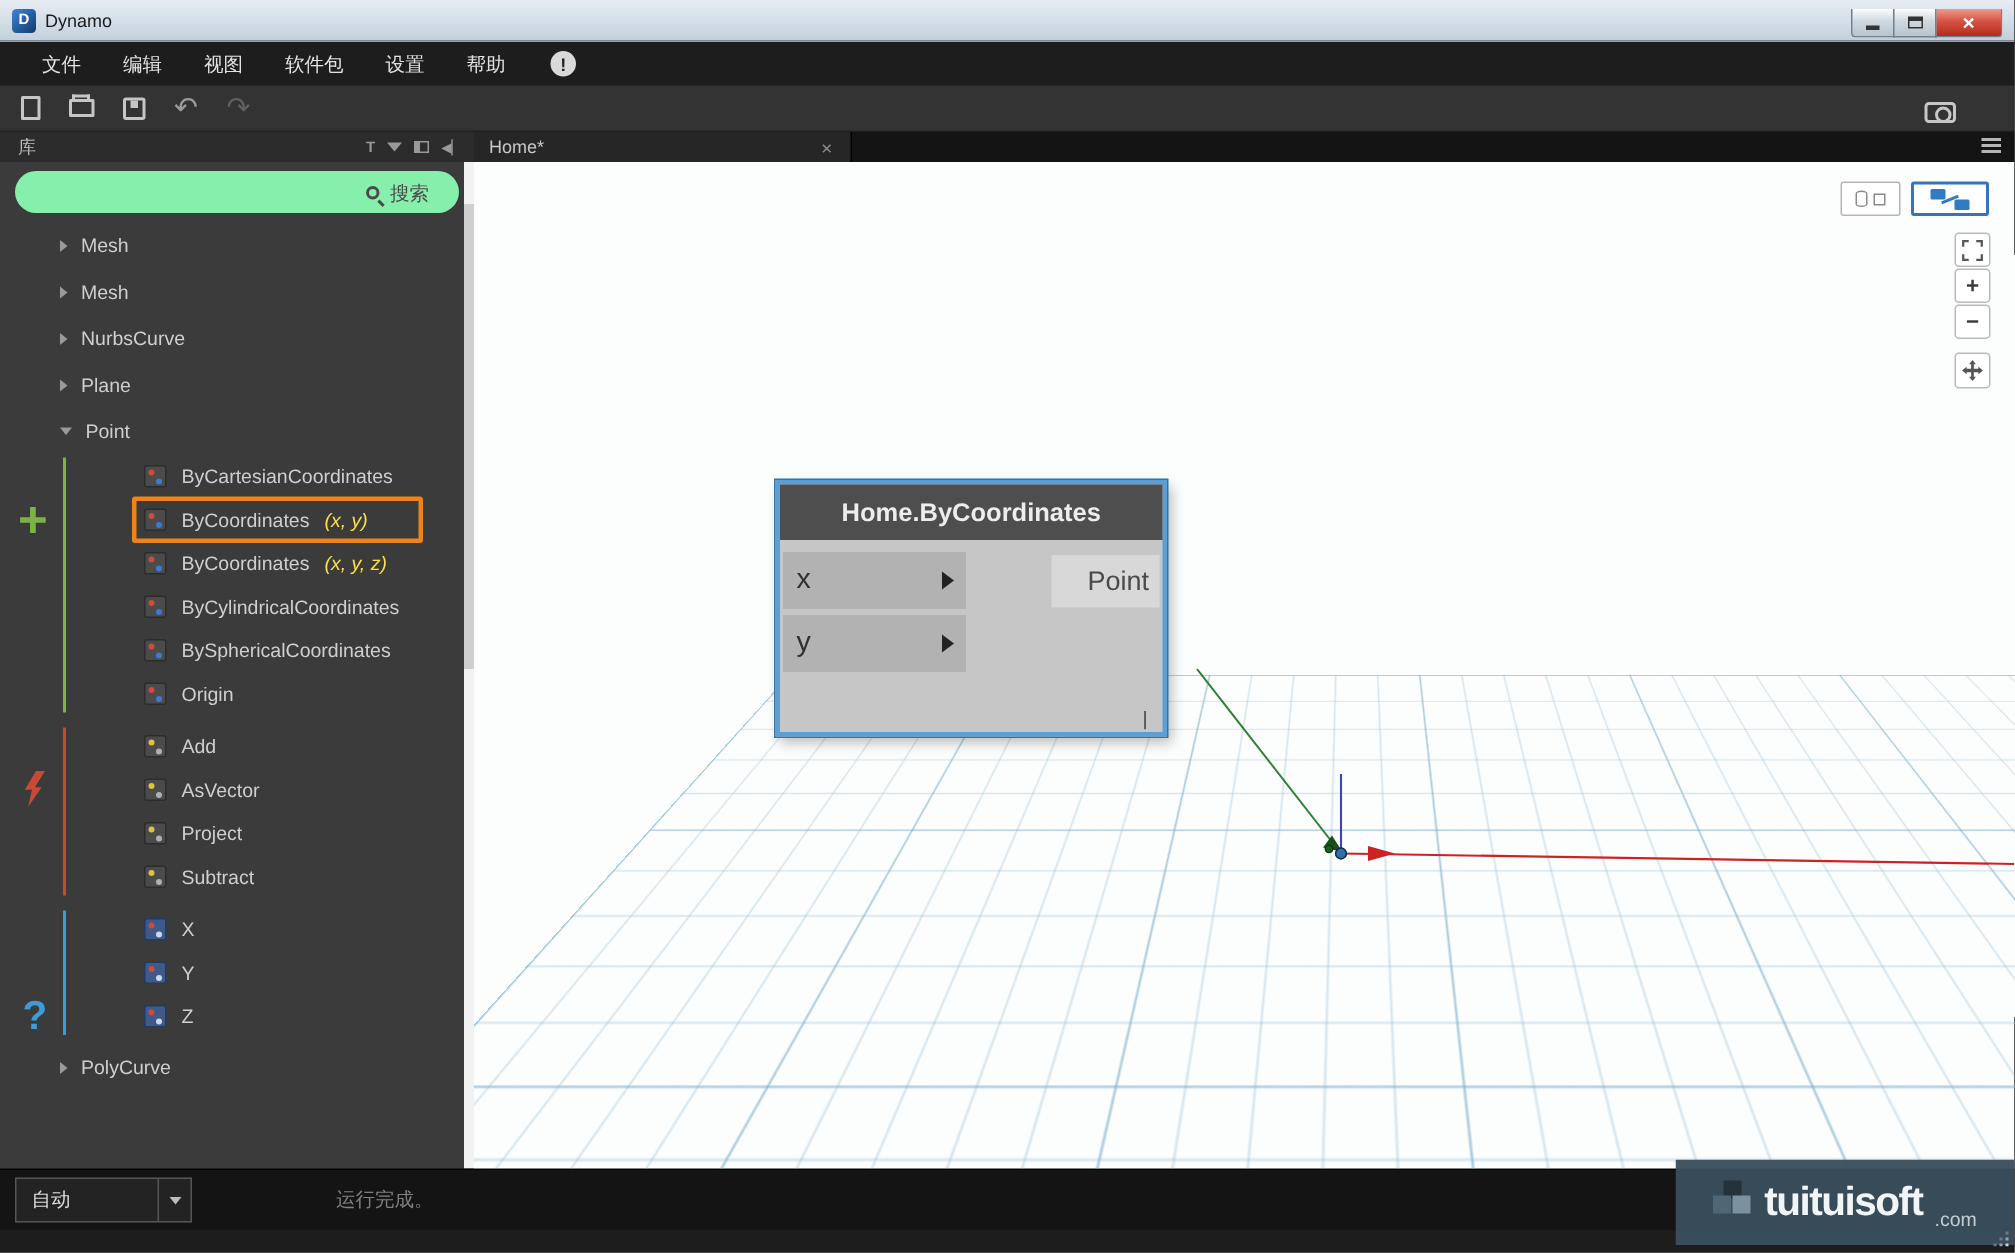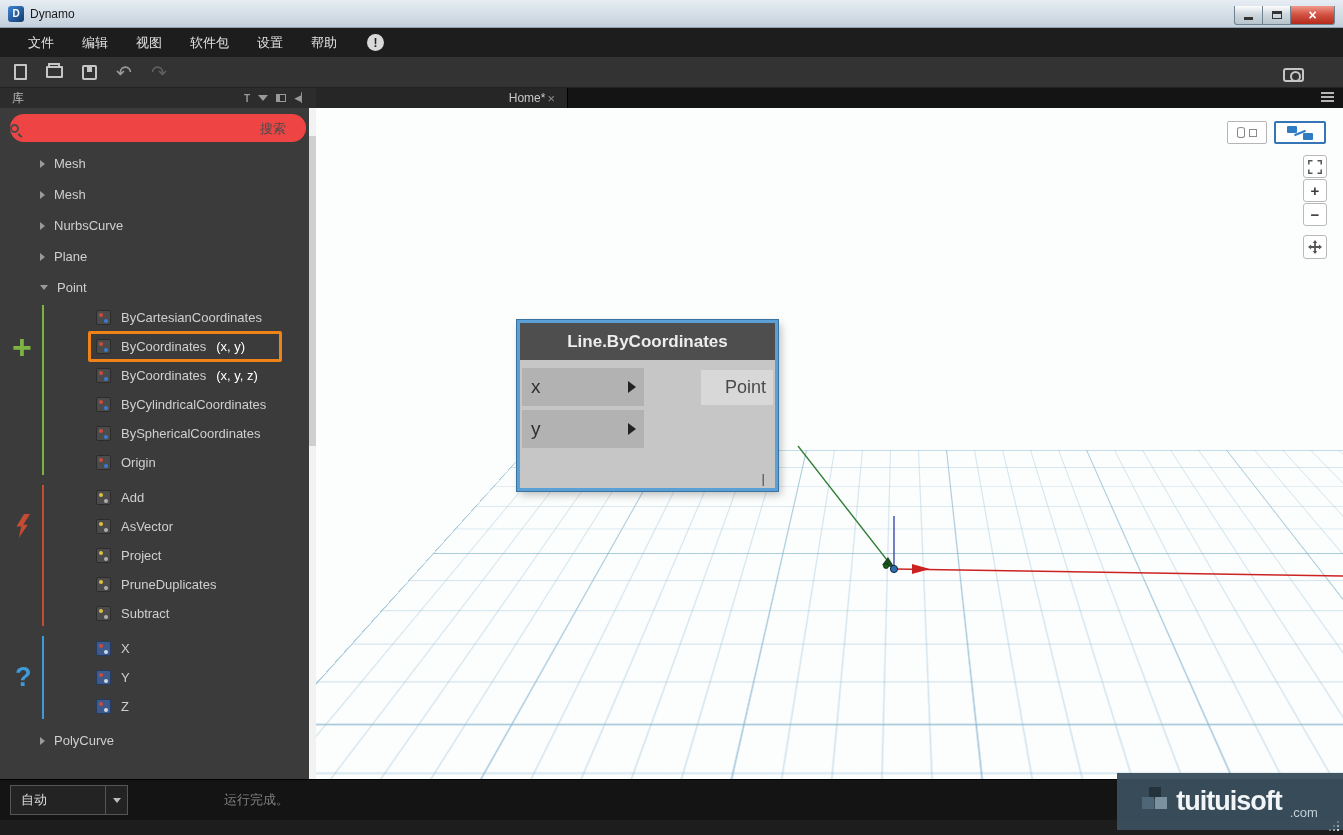--- a/index.html
+++ b/index.html
@@ -47,47 +47,47 @@
   .lib-header { width:316px; background:#2c2c2c; display:flex; align-items:center; padding:0 8px 0 12px; }
   .lib-header-title { color:#bbb; font-size:12px; flex:1; }
   .lh-icons { display:flex; align-items:center; gap:8px; }
   .t-icon { color:#999; font-size:10px; font-weight:bold; }
   .funnel-icon { width:0; height:0; border-left:5px solid transparent; border-right:5px solid transparent; border-top:6px solid #999; }
   .panes-icon { width:10px; height:8px; border:1px solid #999; border-left-width:4px; }
   .collapse-icon { color:#999; font-size:9px; }
   .tabbar { flex:1; background:#141414; display:flex; align-items:stretch; position:relative; }
   .tab { width:252px; background:#262626; color:#c8c8c8; font-size:12px; display:flex; align-items:center;
          padding:0 10px; border-right:1px solid #000; }
-  .tab-label { flex:1;text-align:right; }
+  .tab-label { flex:1; }
   .tab-close { color:#8d8d8d; font-size:13px; padding:0 2px; }
   .hamburger { position:absolute; right:9px; top:4px; display:flex; flex-direction:column; gap:2px; }
   .hamburger i { width:13px; height:2px; background:#b5b5b5; display:block; }
 
   
   .main { display:flex; height:671px; }
 
   
   .library { width:316px; background:#3b3b3b; position:relative; overflow:hidden; }
   .lib-scrollbar { position:absolute; right:0; top:0; bottom:0; width:7px; background:#f2f2f2; z-index:8; }
   .lib-scroll-thumb { position:absolute; top:28px; height:310px; width:7px; background:#cfcfcf; }
   .search-wrap { height:40px; display:flex; align-items:center; justify-content:center; padding:0 10px; }
-  .search-pill { width:296px; height:28px; background:#ef4444; border-radius:14px; display:flex; align-items:center; justify-content:space-between; gap:7px; }
+  .search-pill { width:296px; height:28px; background:#86efac; border-radius:14px; display:flex; align-items:center; justify-content:flex-end; gap:7px; }
   .mag-icon { width:9px; height:9px; border:2px solid #4a4a4a; border-radius:50%; position:relative; }
   .mag-icon::after { content:""; position:absolute; width:2px; height:5px; background:#4a4a4a; left:7px; top:7px; transform:rotate(-45deg); }
   .search-pill input { border:none; outline:none; background:transparent; font-size:13px; width:46px; color:#333;
                        font-family:"Liberation Sans","DejaVu Sans",sans-serif; }
   .search-pill input::placeholder { color:#4a4a4a; opacity:1; }
 
   .tree { position:relative; }
   .lib-row { display:flex; align-items:center; color:#cfcfcf; font-size:13px; position:relative; }
   .lib-row.top { height:31px; padding-left:40px; gap:9px; }
   .lib-row.child { height:29px; padding-left:64px; gap:10px;margin-left:32px; }
   .tri-right { width:0; height:0; border-left:5px solid #9a9a9a; border-top:4px solid transparent; border-bottom:4px solid transparent; }
   .tri-down { width:0; height:0; border-top:5px solid #9a9a9a; border-left:4px solid transparent; border-right:4px solid transparent; }
-  .sfx { color:#ffffff; }
+  .sfx { color:#fde047;font-style:italic; }
   .grp { position:relative; }
   .grp::before { content:""; position:absolute; left:42px; top:2px; bottom:2px; width:2px; }
   .grp.create::before { background:#7cb342; }
   .grp.action::before { background:#c74b34; }
   .grp.query::before  { background:#3f9bd8; }
   .grp.action, .grp.query { margin-top:6px; }
   .bottom-rows { margin-top:4px; }
   .nicon { width:15px; height:15px; border-radius:2px; background:#4b4b4b; border:1px solid #2c2c2c; position:relative; flex:0 0 auto; }
   .nicon::after { content:""; position:absolute; width:4px; height:4px; border-radius:50%; top:2px; left:2px; }
   .nicon.create::after { background:#d04a3a; box-shadow:5px 6px 0 #3a7bd5; }
@@ -312,24 +312,20 @@
           <div class="lib-row child">
             <span class="nicon action"></span>
             <span>AsVector</span>
           </div>
           <div class="lib-row child">
             <span class="nicon action"></span>
             <span>Project</span>
           </div>
           <div class="lib-row child">
             <span class="nicon action"></span>
-            <span>PruneDuplicates</span>
-          </div>
-          <div class="lib-row child">
-            <span class="nicon action"></span>
             <span>Subtract</span>
           </div>
         </div>
 
         <div class="grp query">
           <div class="lib-row child">
             <span class="nicon query"></span>
             <span>X</span>
           </div>
           <div class="lib-row child">
@@ -368,21 +364,21 @@
         <line x1="482" y1="338" x2="578" y2="461" stroke="#2e7d32" stroke-width="1.3"></line>
         <line x1="578" y1="461" x2="1027" y2="468" stroke="#cc2222" stroke-width="1.4"></line>
         <polygon points="596,456 614,461 596,466" fill="#cc2222"></polygon>
         <polygon points="572,449 579,460 566,457" fill="#1b4d20"></polygon>
         <line x1="578" y1="408" x2="578" y2="461" stroke="#3949ab" stroke-width="1.4"></line>
         <circle cx="570" cy="458" r="2.5" fill="#1b5e20" stroke="#0c2d10" stroke-width="0.8"></circle>
         <circle cx="578" cy="461" r="3.6" fill="#2b6fb0" stroke="#11293d" stroke-width="1"></circle>
       </svg>
 
       <div class="dnode">
-        <div class="dnode-header">Line.ByCoordinates</div>
+        <div class="dnode-header">Home.ByCoordinates</div>
         <div class="dnode-body">
           <div class="ports-in">
             <div class="port-in">
               <span>x</span>
               <span class="chev"></span>
             </div>
             <div class="port-in">
               <span>y</span>
               <span class="chev"></span>
             </div>

